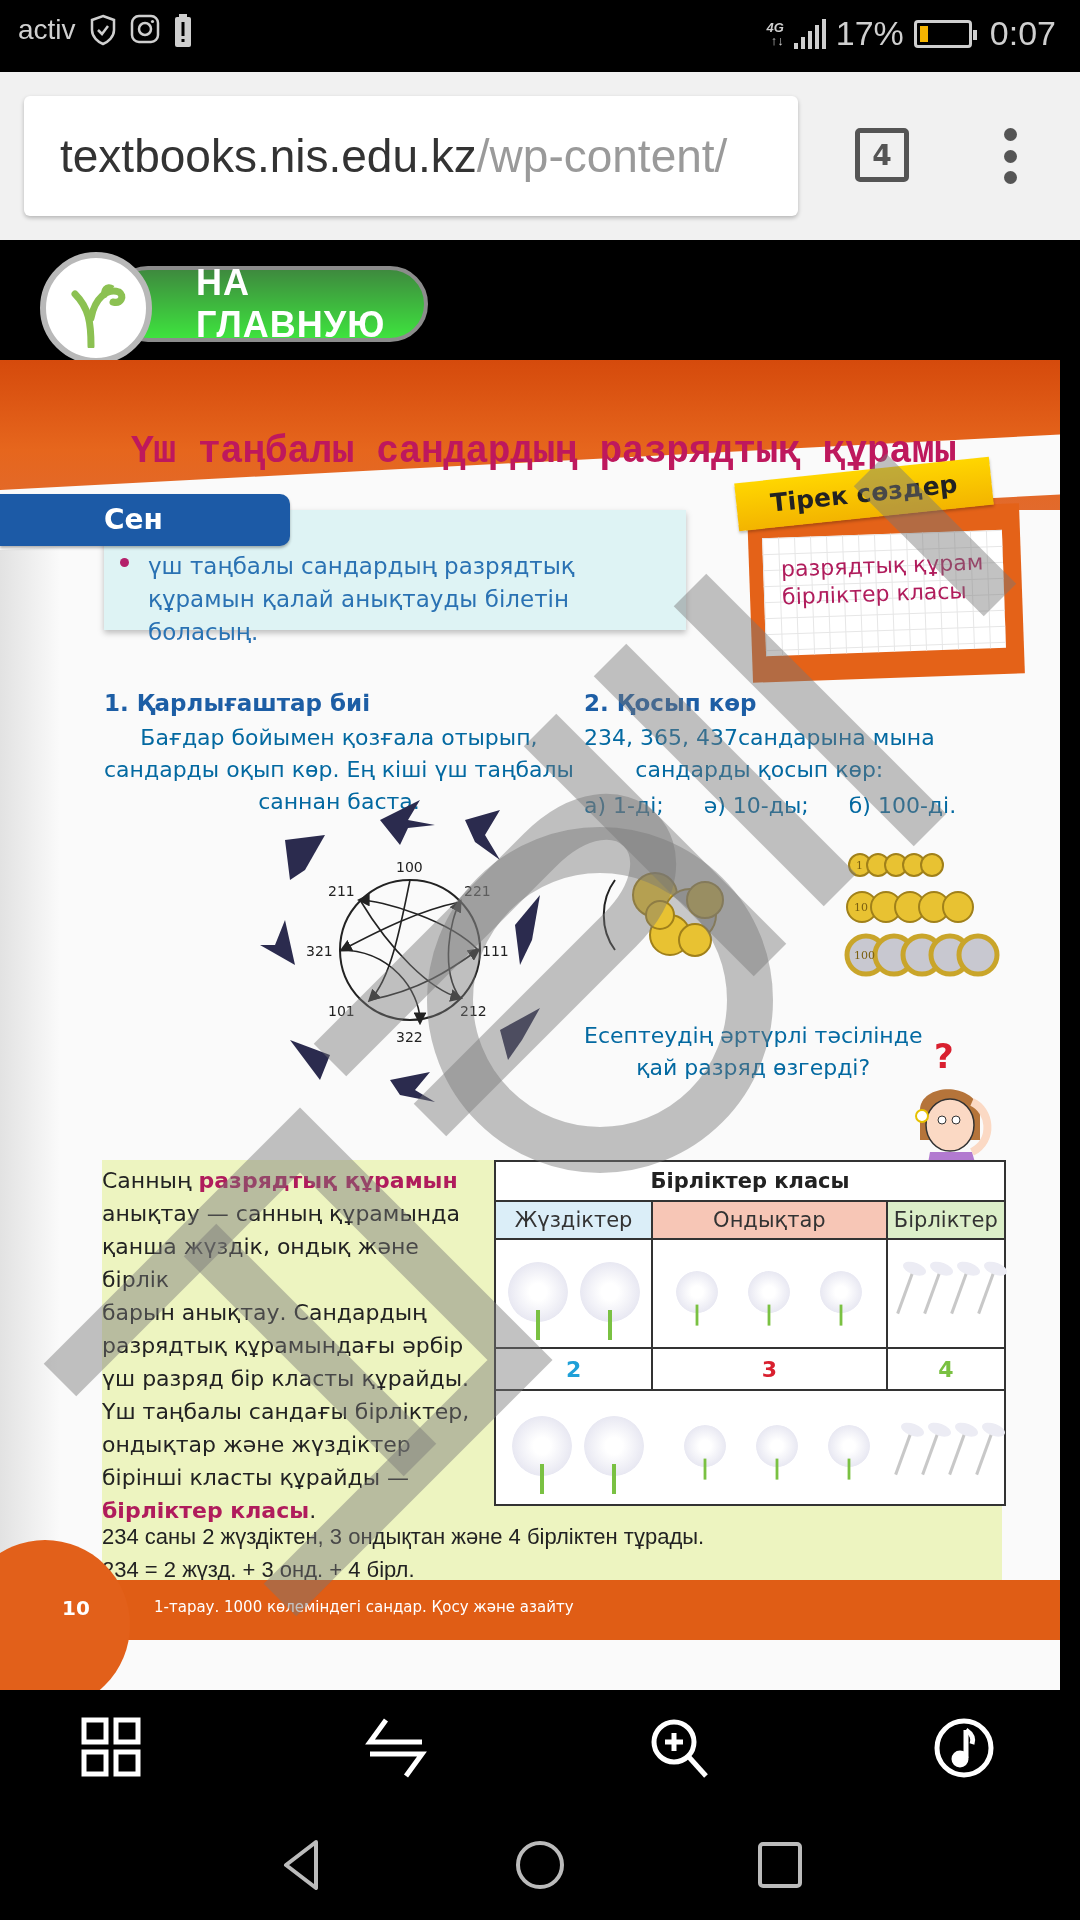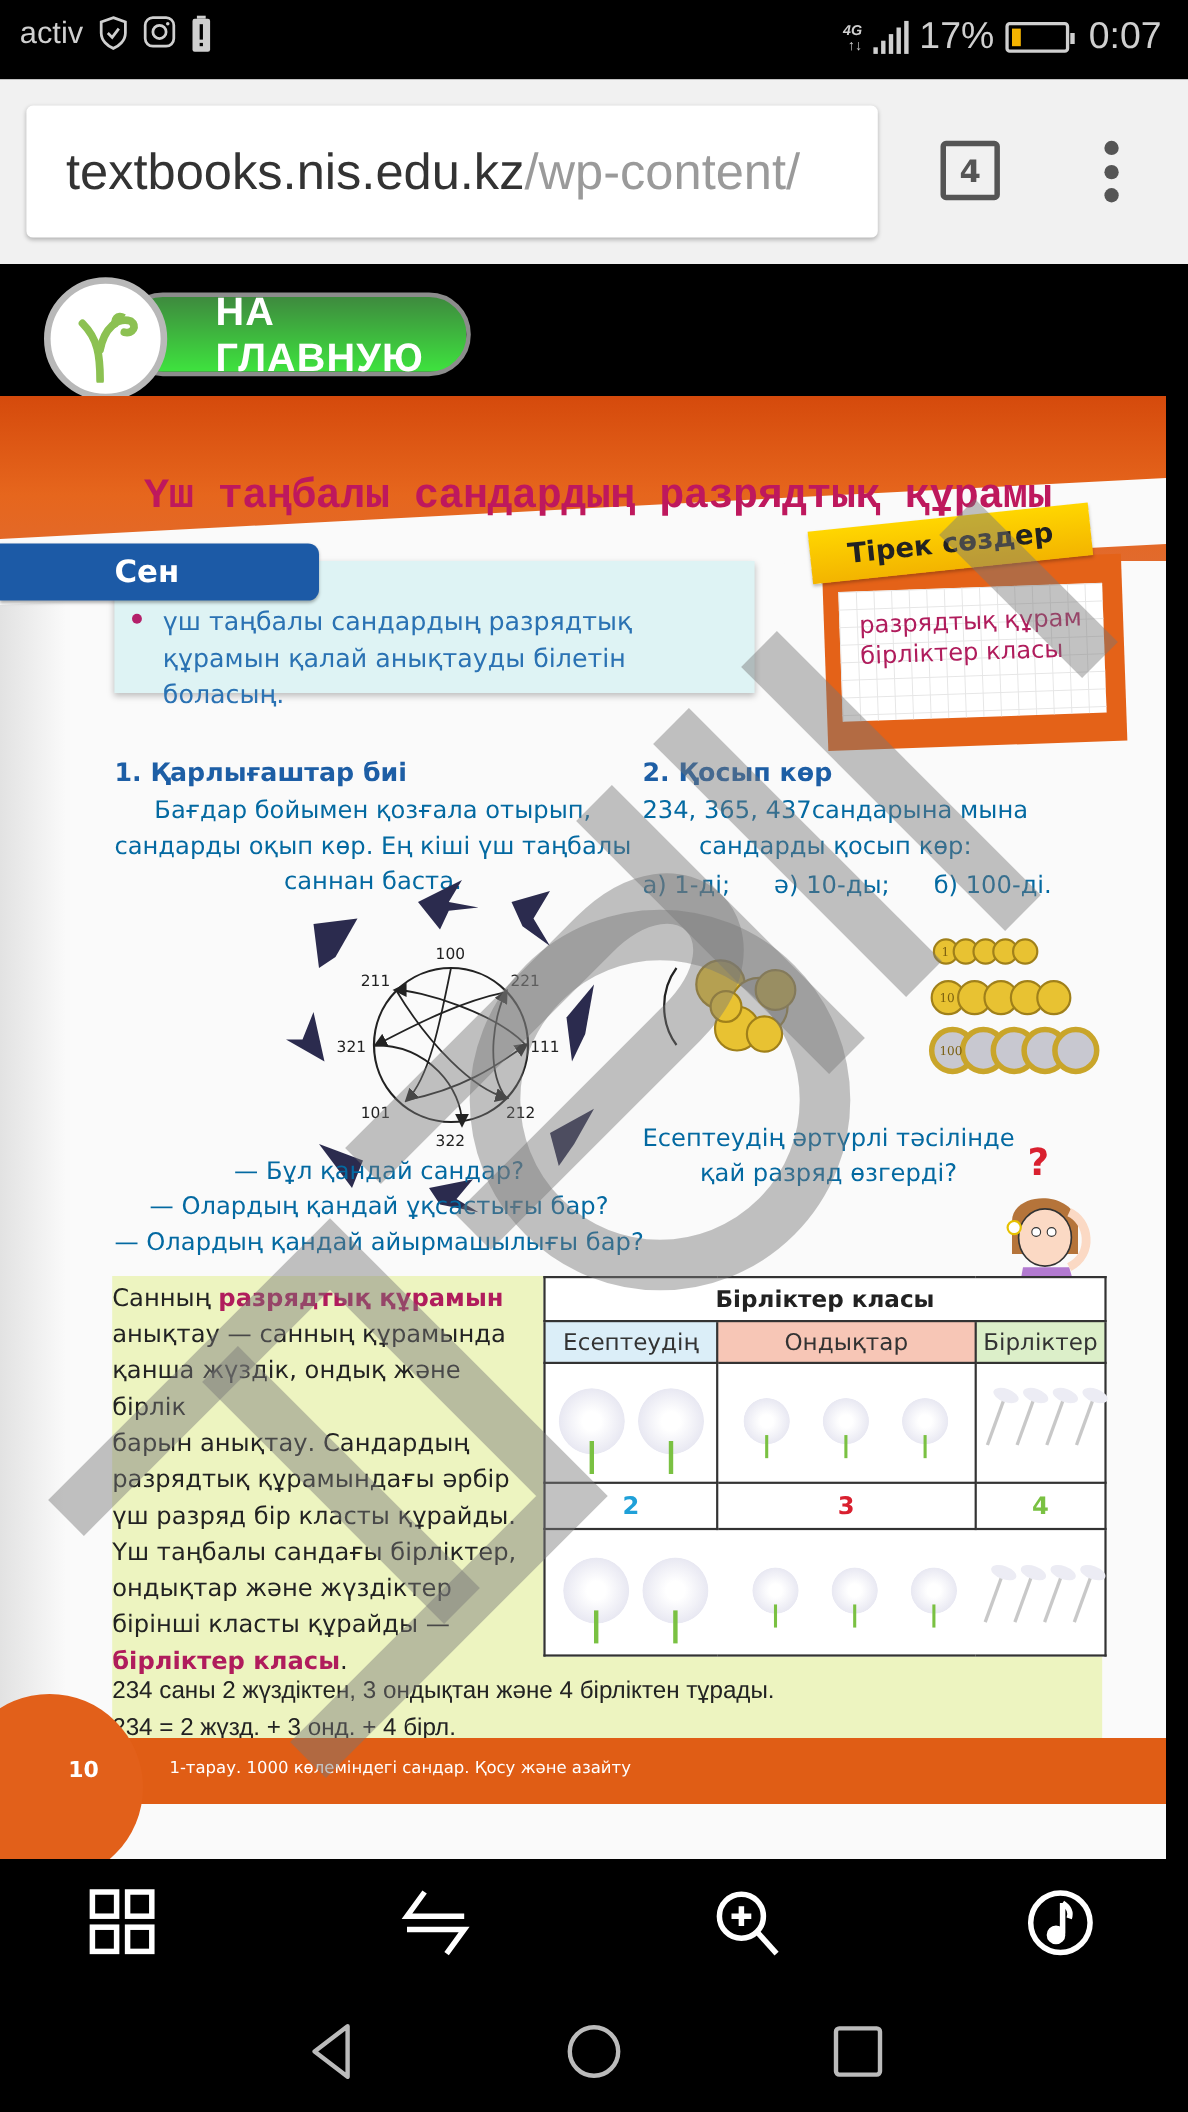--- a/index.html
+++ b/index.html
@@ -221,25 +221,20 @@
         <path d="M215 30 L250 20 L235 45 L250 70 L225 52 Z"></path>
         <path d="M265 135 L290 105 L282 150 L270 175 Z"></path>
         <path d="M250 240 L290 218 L272 250 L258 270 Z"></path>
         <path d="M140 290 L180 282 L165 300 L185 312 L150 305 Z"></path>
         <path d="M40 250 L80 265 L70 290 Z"></path>
         <path d="M10 155 L45 175 L35 130 L25 155 Z"></path>
         <path d="M35 50 L75 45 L55 80 L40 90 Z"></path>
       </g>
     </svg>
 
-    <div class="sec-text" style="left:104px; top:690px;">
-      <div>— Бұл қандай сандар?</div>
-      <div>— Олардың қандай ұқсастығы бар?</div>
-      <div>— Олардың қандай айырмашылығы бар?</div>
-    </div>
 
     <div class="sec-title" style="left:584px; top:330px;">2. Қосып көр</div>
     <div class="sec-text" style="left:584px; top:362px;">
       <div>234, 365, 437сандарына мына</div>
       <div>сандарды қосып көр:</div>
     </div>
     <div class="sec-text" style="left:584px; top:430px; display:flex; gap:40px;">
       <span>а) 1-ді;</span>
       <span>ә) 10-ды;</span>
       <span>б) 100-ді.</span>
@@ -310,21 +305,21 @@
         <div>бірінші класты құрайды —</div>
         <b>бірліктер класы</b><span>.</span>
       </div>
 
       <table class="cls-table">
         <tbody>
             <tr>
               <td colspan="3" class="cls-head">Бірліктер класы</td>
             </tr>
         <tr>
-          <td class="cls-col c-h">Есептеудің</td>
+          <td class="cls-col c-h">Жүздіктер</td>
           <td class="cls-col c-t">Ондықтар</td>
           <td class="cls-col c-u">Бірліктер</td>
         </tr>
         <tr class="cls-img">
           <td><span class="dand"></span><span class="dand"></span></td>
           <td><span class="dand" style="transform:scale(.7)"></span><span class="dand" style="transform:scale(.7)"></span><span class="dand" style="transform:scale(.7)"></span></td>
           <td><span class="seed"></span><span class="seed"></span><span class="seed"></span><span class="seed"></span></td>
         </tr>
         <tr class="cls-num">
           <td style="color:#1fa0d8">2</td>

